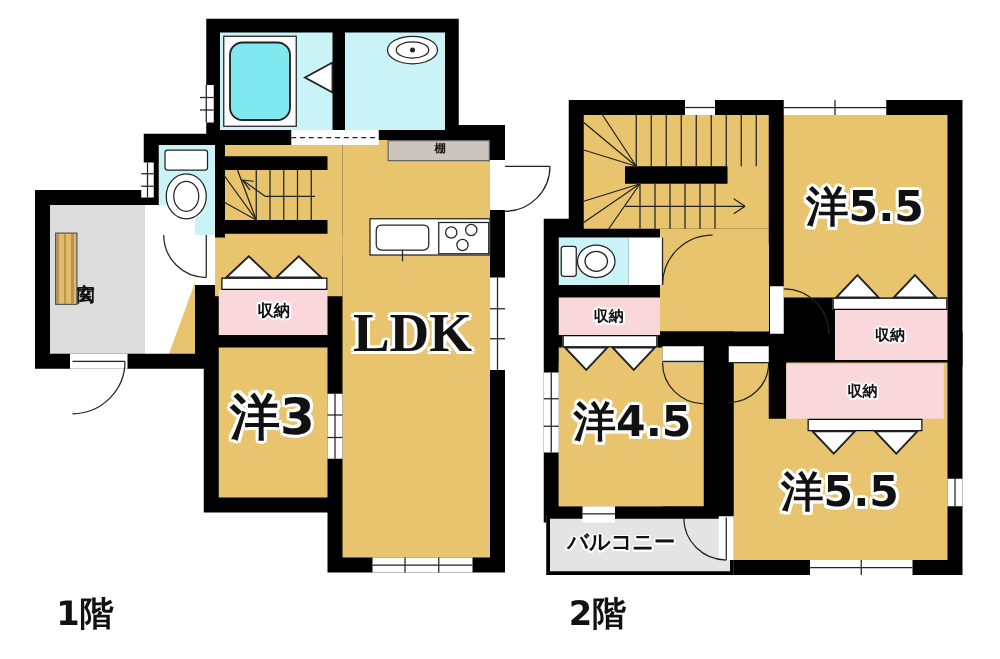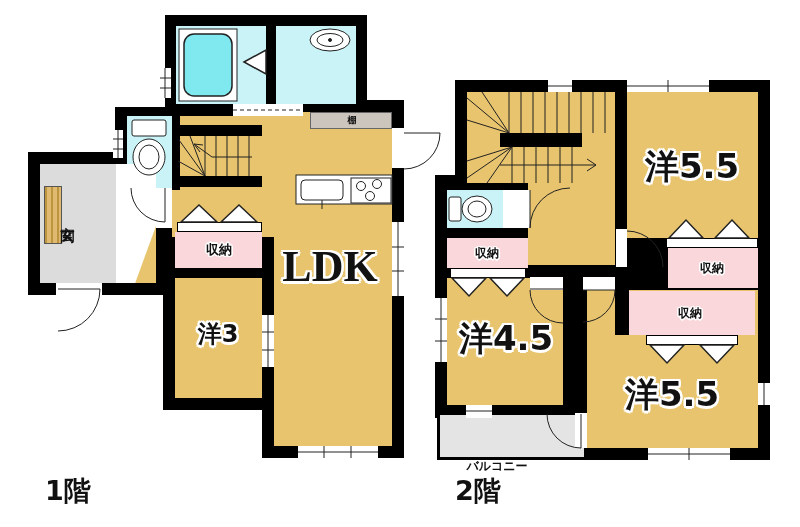--- a/index.html
+++ b/index.html
@@ -64,21 +64,21 @@
     <div class="white" style="left:160px;top:68px;width:11px;height:30px;"></div>
     <div class="white" style="left:113px;top:130px;width:10px;height:28px;"></div>
     <div class="white" style="left:392px;top:222px;width:12px;height:74px;"></div>
     <div class="white" style="left:298px;top:446px;width:80px;height:12px;"></div>
     <div class="white" style="left:262px;top:315px;width:12px;height:52px;"></div>
     <div class="white" style="left:56px;top:283px;width:46px;height:12px;"></div>
     <div class="white" style="left:392px;top:128px;width:12px;height:40px;"></div>
     <div class="white" style="left:233px;top:104px;width:70px;height:12px;"></div>
 
     <div class="label halo" style="left:330px;top:267px;font-size:44px;font-family:Liberation Serif, serif;">LDK</div>
-    <div class="label halo" style="left:218px;top:334px;font-size:24px;">洋3</div>
+    <div class="label halo" style="left:218px;top:334px;font-size:40px;">洋3</div>
     <div class="label halo-sm" style="left:219px;top:249px;font-size:13px;">収納</div>
     <div class="label vert" style="left:68px;top:218px;font-size:14px;font-weight:600;">玄関</div>
     <div class="label" style="left:352px;top:120px;font-size:9px;font-weight:600;">棚</div>
     <div class="floor-label" style="left:45px;top:473px;font-size:27px;text-align:center;">1階</div>
   </div>
 
   <div>
 
     <div class="wall" style="left:455px;top:80px;width:172px;height:115px;"></div>
     <div class="wall" style="left:615px;top:80px;width:155px;height:213px;"></div>
@@ -114,21 +114,21 @@
     <div class="white" style="left:466px;top:405px;width:26px;height:13px;"></div>
     <div class="white" style="left:758px;top:383px;width:12px;height:22px;"></div>
     <div class="white" style="left:648px;top:448px;width:82px;height:12px;"></div>
 
     <div class="label halo" style="left:692px;top:166px;font-size:34px;">洋5.5</div>
     <div class="label halo" style="left:506px;top:338px;font-size:34px;">洋4.5</div>
     <div class="label halo" style="left:672px;top:394px;font-size:34px;">洋5.5</div>
     <div class="label halo-sm" style="left:487px;top:253px;font-size:12px;">収納</div>
     <div class="label halo-sm" style="left:712px;top:268px;font-size:12px;">収納</div>
     <div class="label halo-sm" style="left:690px;top:313px;font-size:12px;">収納</div>
-    <div class="label halo-sm" style="left:497px;top:435px;font-size:12px;font-weight:600;margin-top:31px;">バルコニー</div>
+    <div class="label halo-sm" style="left:497px;top:435px;font-size:17px;font-weight:600;">バルコニー</div>
     <div class="floor-label" style="left:455px;top:473px;font-size:27px;">2階</div>
   </div>
 
   <svg class="linework" width="800" height="527" viewBox="0 0 800 527">
     <g stroke="#222" stroke-width="1" fill="none">
 
       <g>
         <line x1="205" y1="136" x2="205" y2="176"></line>
         <line x1="216" y1="136" x2="216" y2="176"></line>
         <line x1="227" y1="136" x2="227" y2="176"></line>

